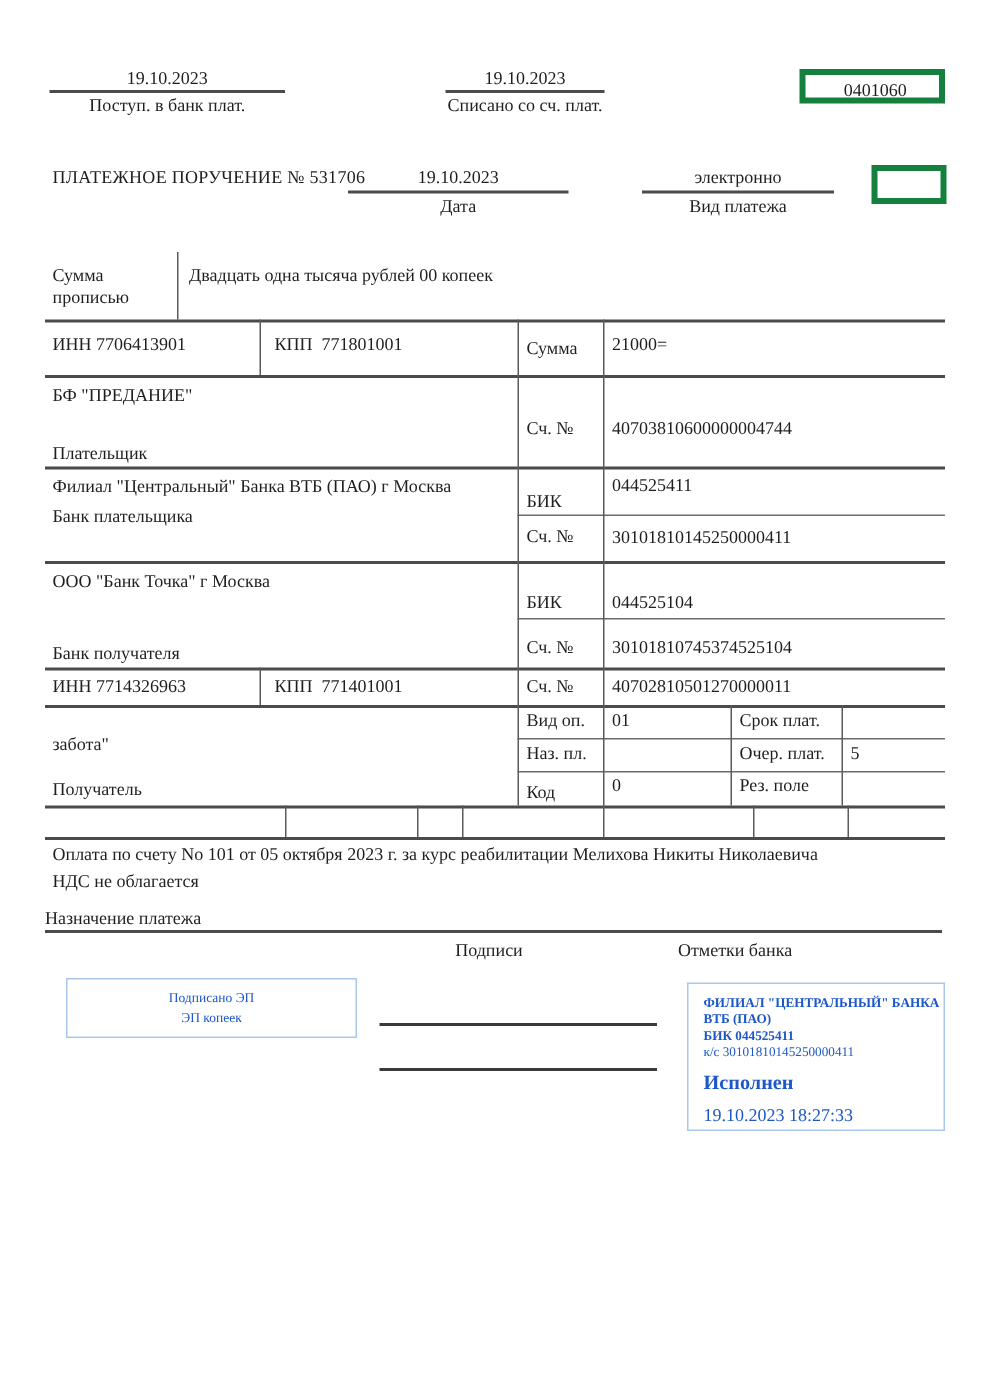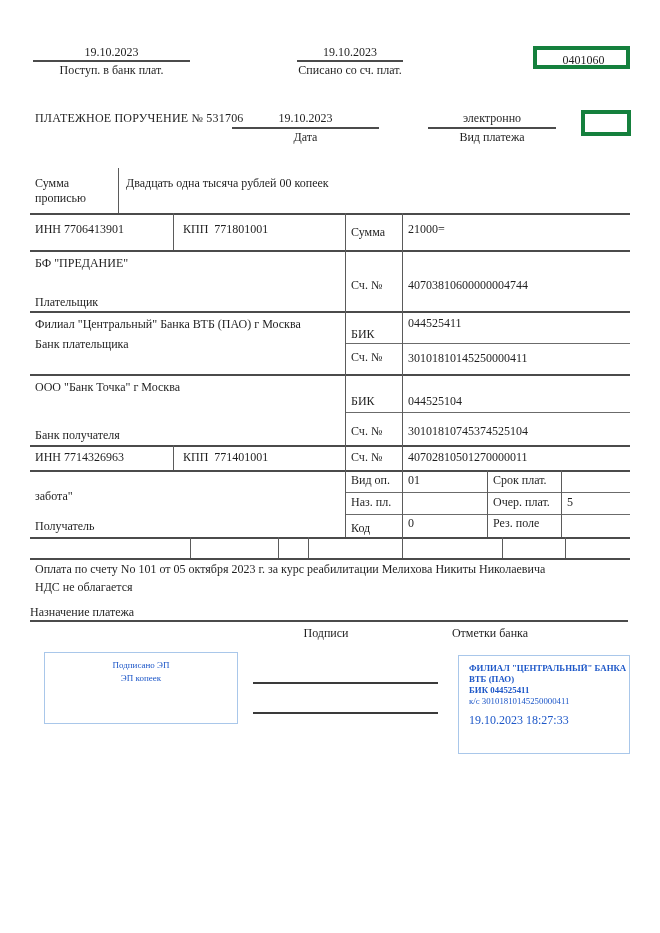--- a/index.html
+++ b/index.html
@@ -14,21 +14,21 @@
   .hl1 { position:absolute; background:#6b6b6b; height:1px; }
   .vl  { position:absolute; background:#5b5b5b; width:1px; }
   .box { position:absolute; border:4px solid #15803d; box-sizing:border-box; }
   .sigline { position:absolute; background:#3a3a3a; height:2px; }
   .stamp {
     position:absolute; box-sizing:border-box;
     border:1px solid var(--stamp-border,#a9c7ea);
     color:var(--stamp-blue,#1d57c8);
     background:#ffffff;
   }
-  #sig-stamp { left:44px; top:652px; width:194px; height:72px; text-align:center; }
+  #sig-stamp { left:44px; top:652px; width:194px; height:40px; text-align:center; }
   #sig-stamp .s1 { font-size:9px;  margin-top:7px;  }
   #sig-stamp .s2 { font-size:13px; font-weight:bold; margin-top:2px; }
   #sig-stamp .s3 { font-size:9px;  margin-top:3px;  }
   #bank-stamp { left:458px; top:655px; width:172px; height:99px; padding:7px 0 0 10px; }
   #bank-stamp .b1 { font-size:8.8px; font-weight:bold; line-height:11px; }
   #bank-stamp .b2 { font-size:8.8px; line-height:11px; }
   #bank-stamp .b3 { font-size:13.5px; font-weight:bold; margin-top:7px; }
   #bank-stamp .b4 { font-size:12px; margin-top:6px; }
 </style>
 </head>
@@ -151,16 +151,17 @@
   </div>
 
   <div class="sigline" style="left:253px;top:682px;width:185px;"></div>
   <div class="sigline" style="left:253px;top:712px;width:185px;"></div>
 
   <div class="stamp" id="bank-stamp">
     <div class="b1">ФИЛИАЛ "ЦЕНТРАЛЬНЫЙ" БАНКА</div>
     <div class="b1">ВТБ (ПАО)</div>
     <div class="b1">БИК 044525411</div>
     <div class="b2">к/с 30101810145250000411</div>
+    <div class="b3">Исполнен</div>
     <div class="b4">19.10.2023 18:27:33</div>
   </div>
 
 </div>
 
 </body></html>

